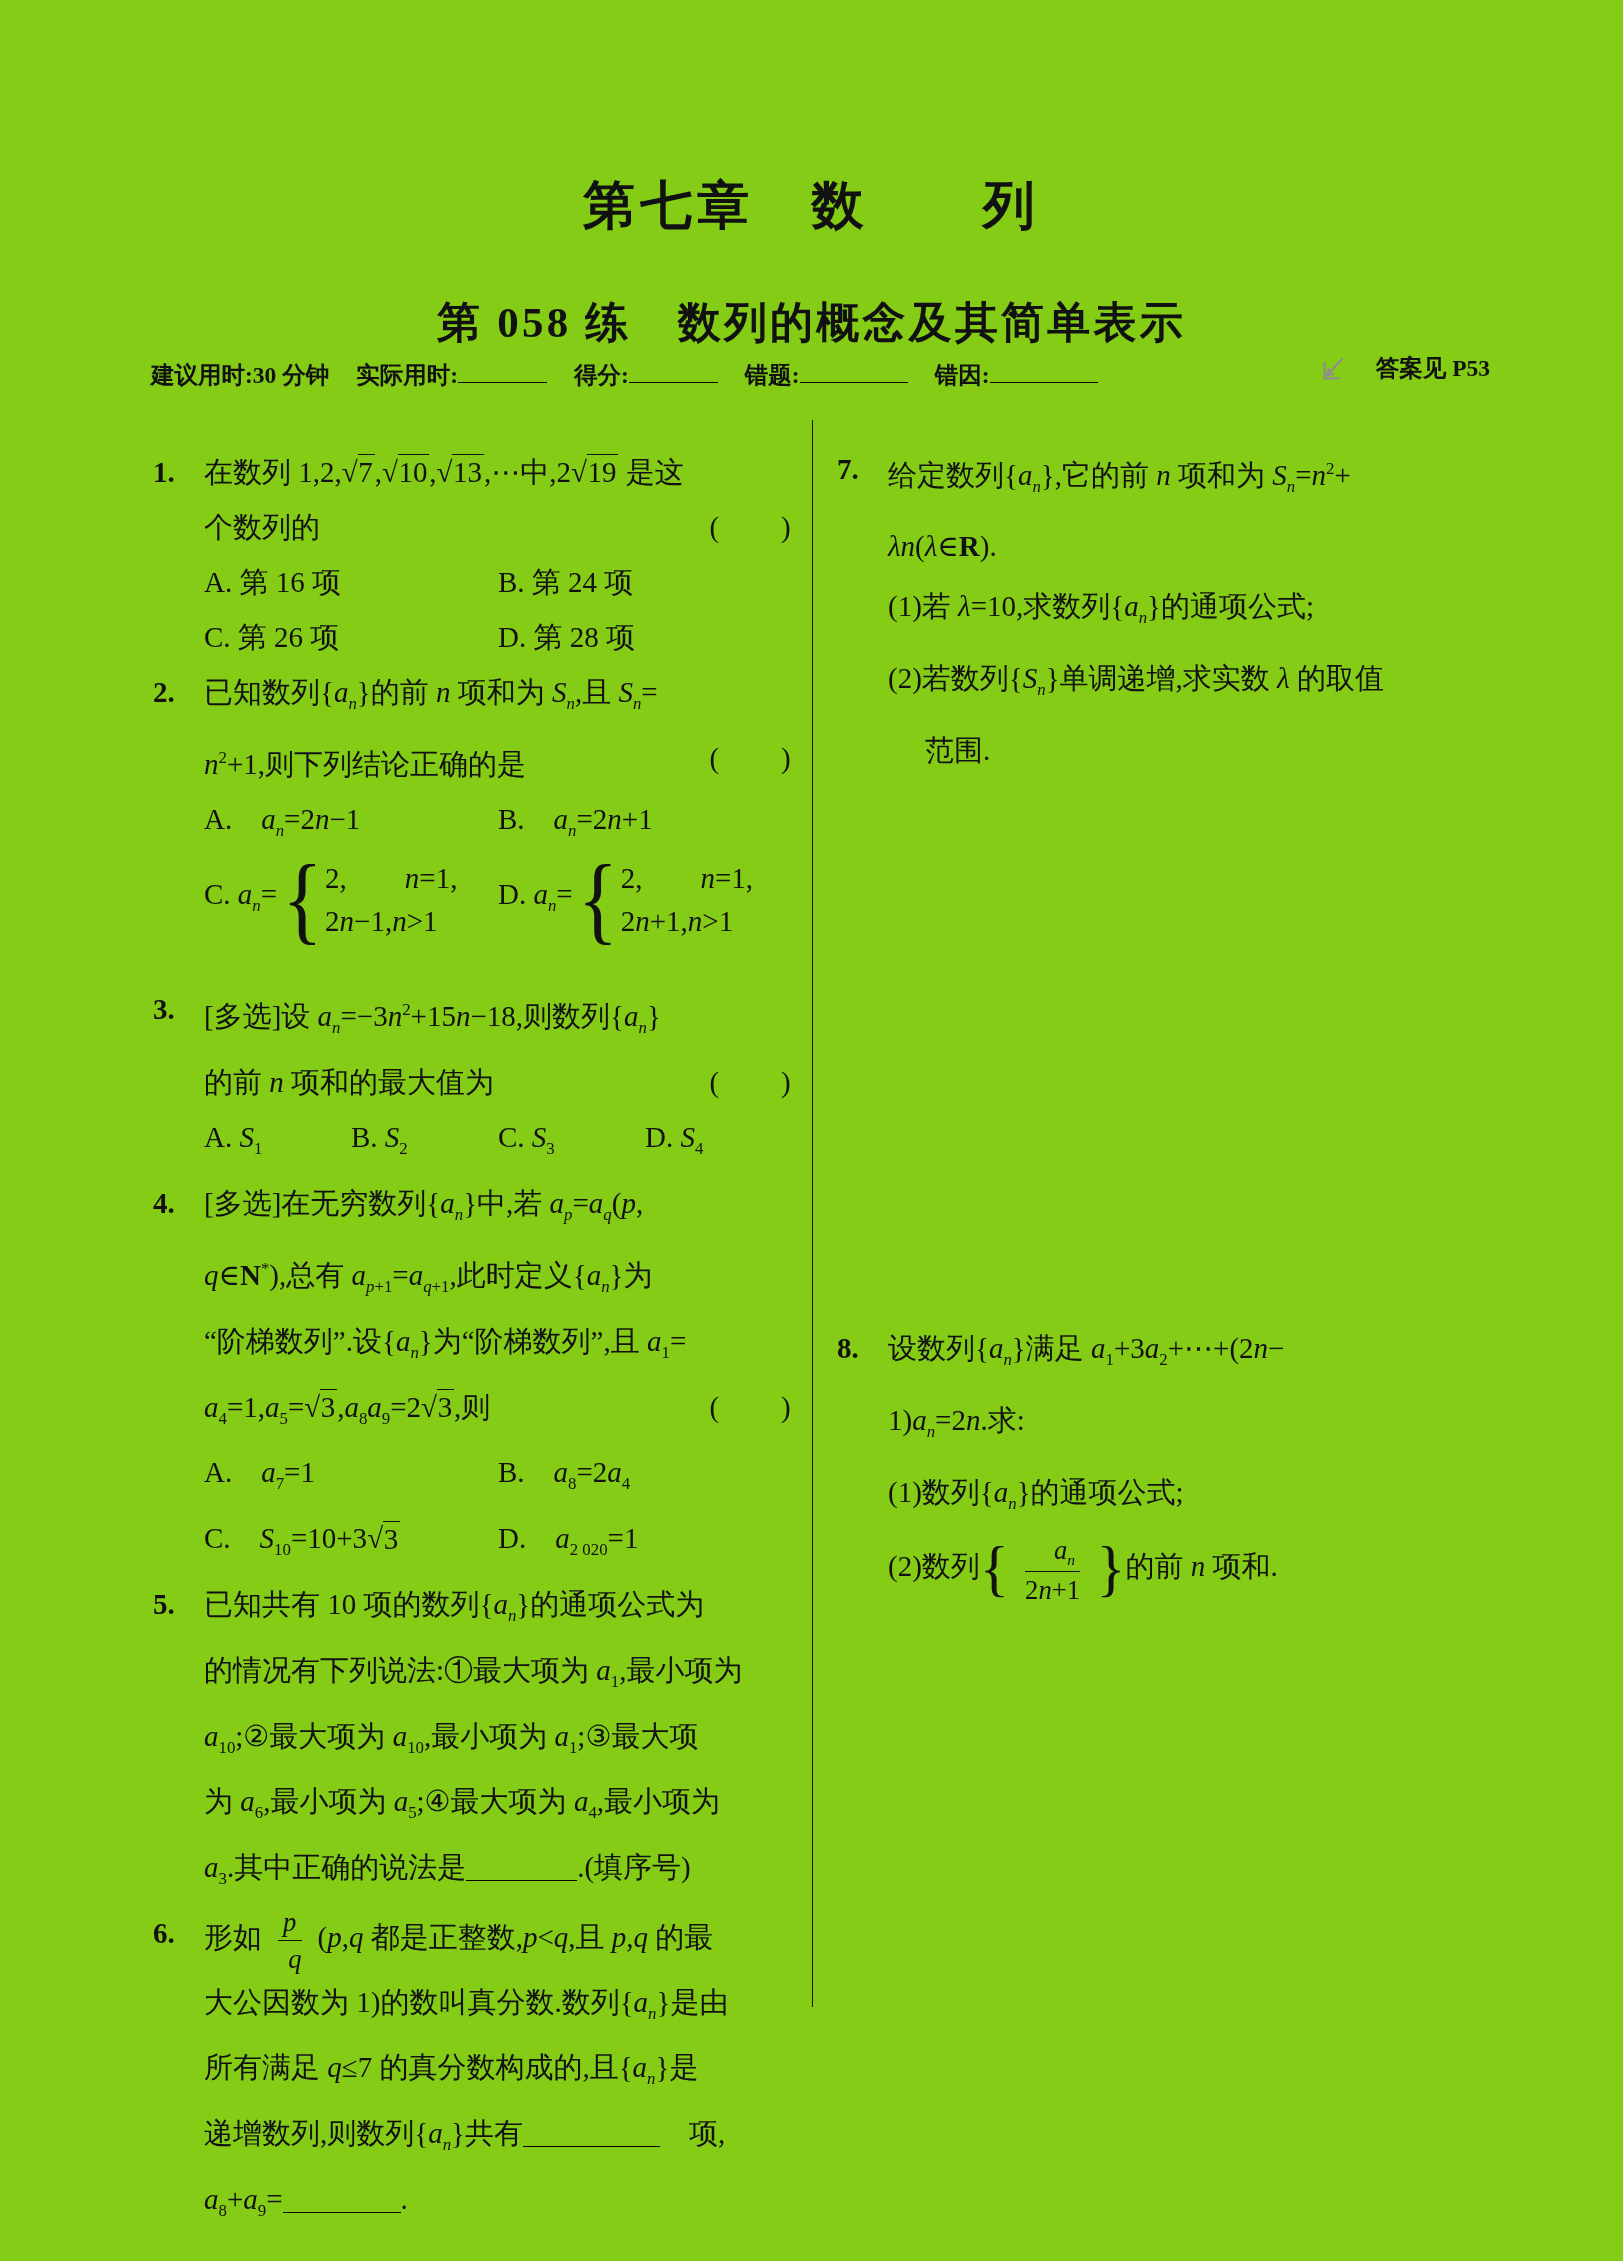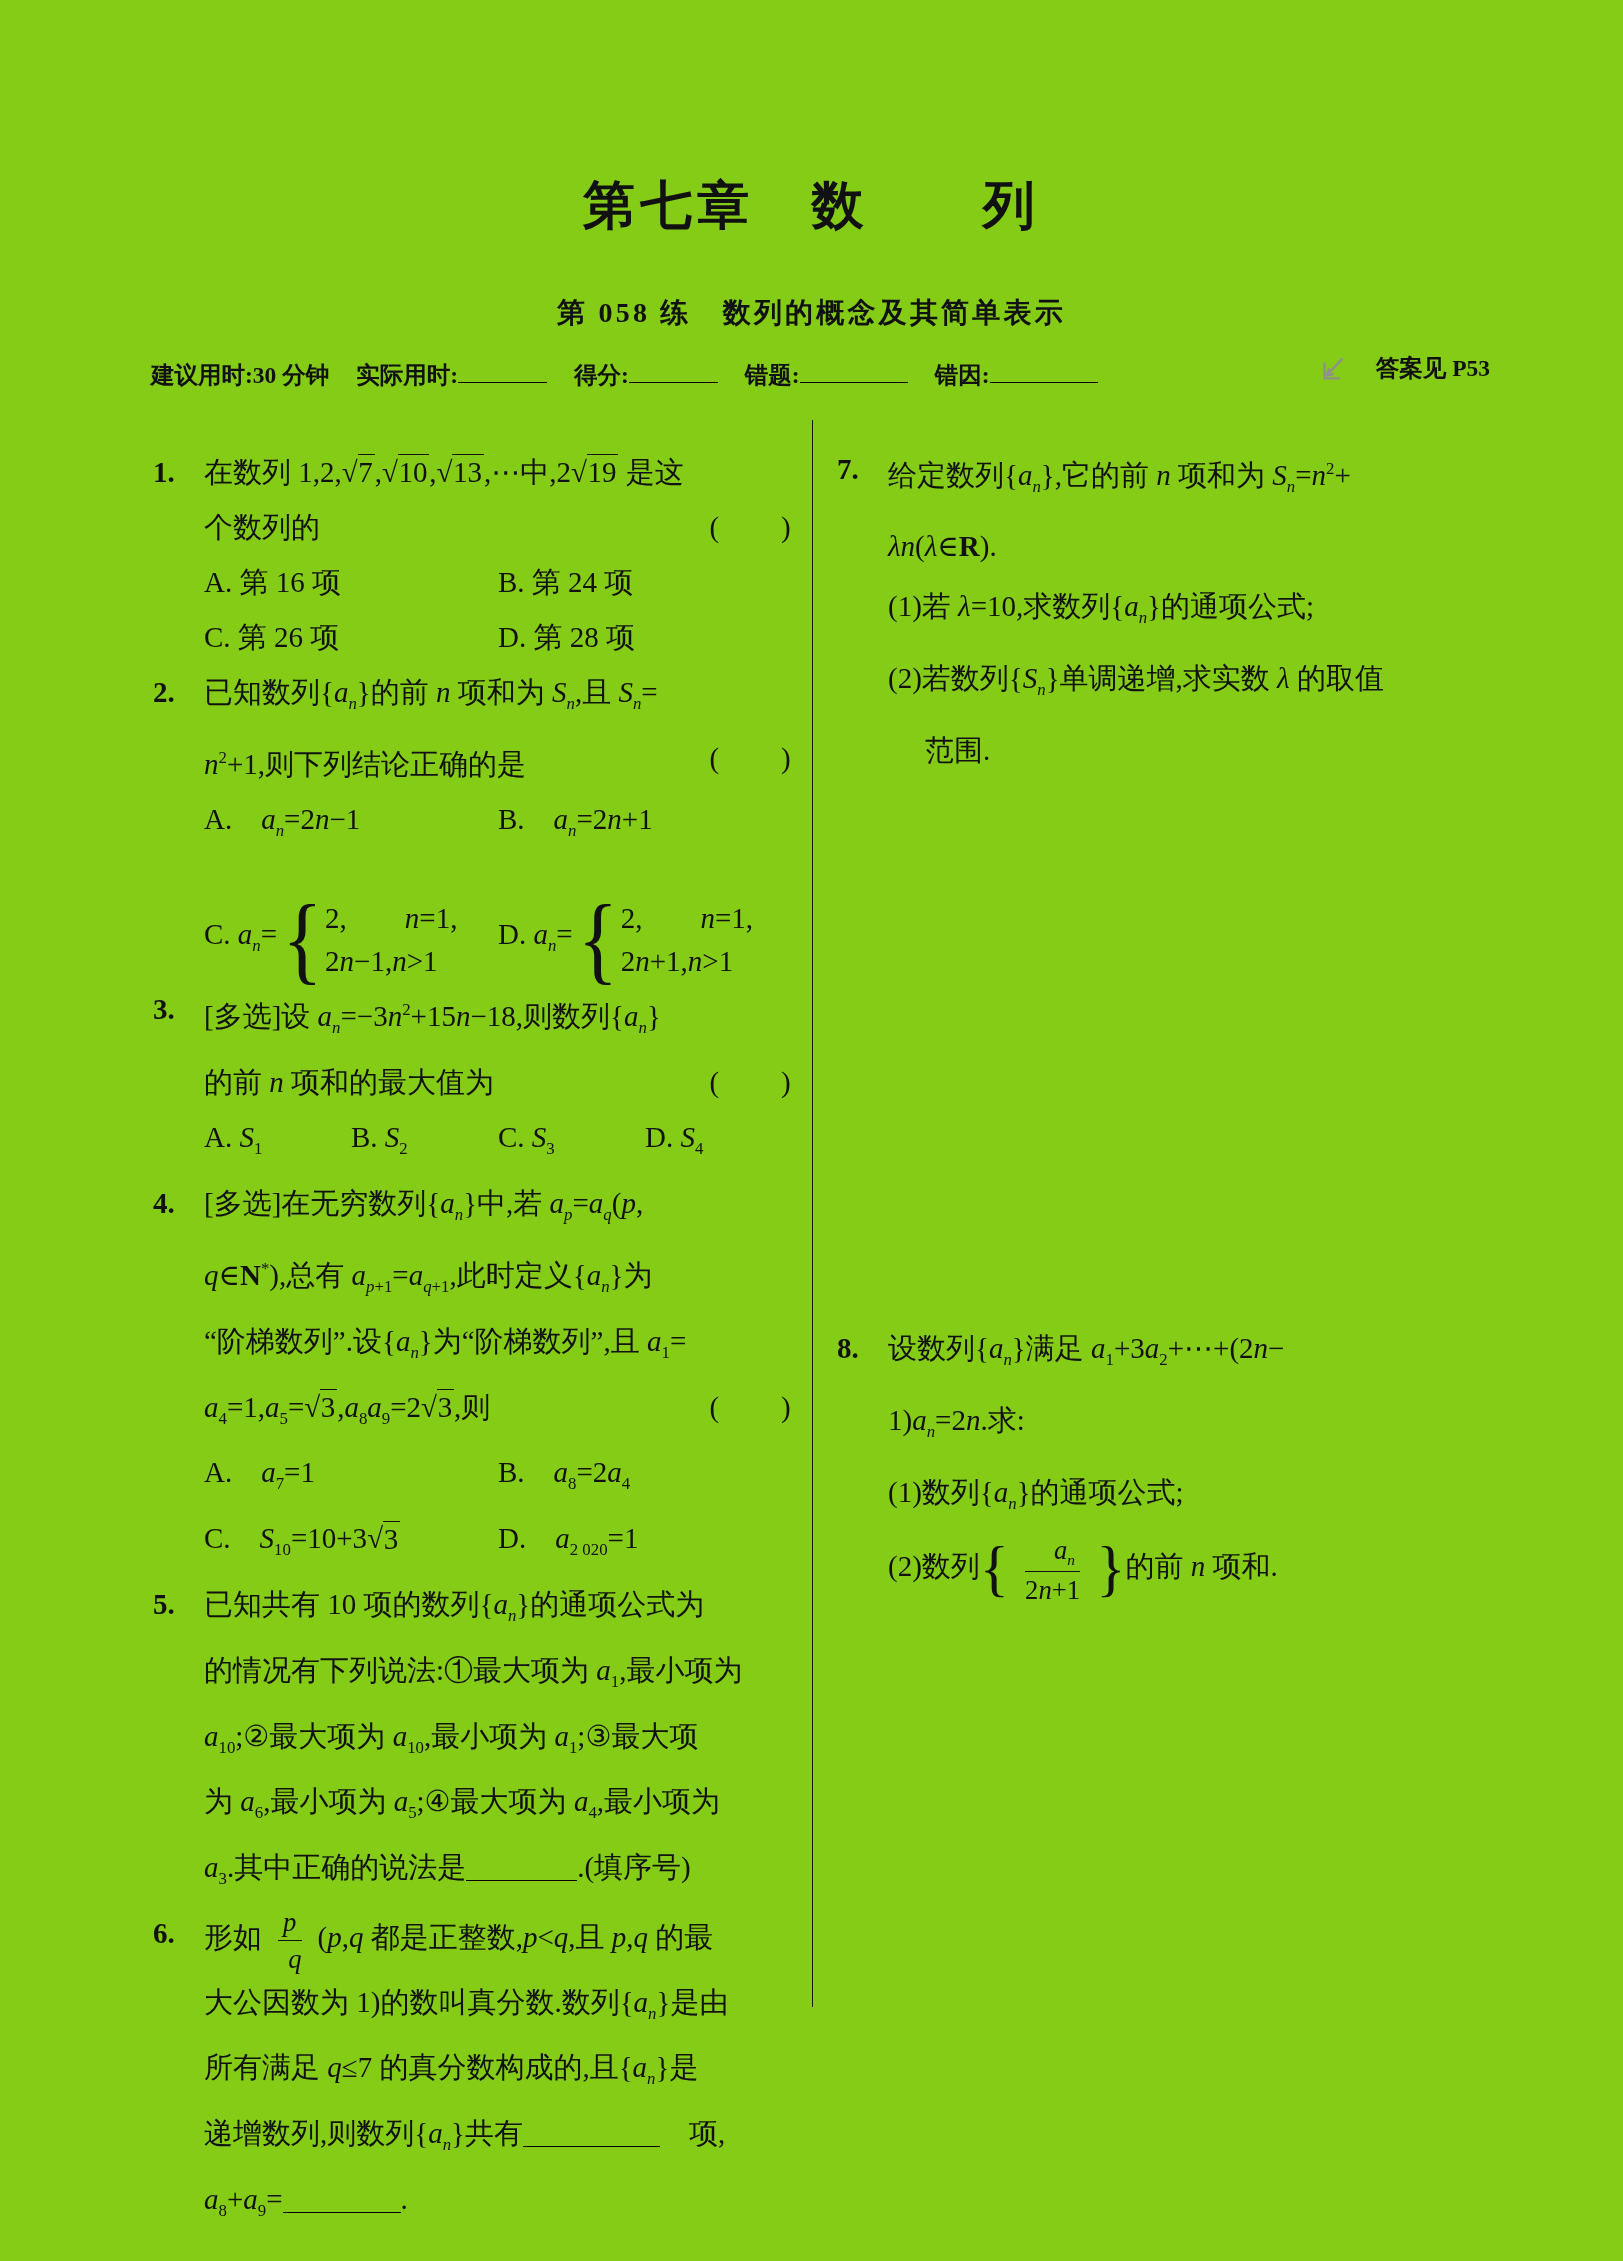--- a/index.html
+++ b/index.html
@@ -4,21 +4,21 @@
 <style>
   html,body{margin:0;padding:0;background:#ffffff;}
   body{width:1623px;height:2261px;position:relative;overflow:hidden;
        font-family:"Liberation Serif","DejaVu Serif",serif;color:#111;}
   .page{position:absolute;inset:0;background:#84cc16;}
 
   
   .chapter{position:absolute;top:171px;left:0;width:100%;text-align:center;
            font-size:52px;font-weight:bold;letter-spacing:5.1px;}
   .lesson{position:absolute;top:294px;left:0;width:100%;text-align:center;
-          font-size:28px;font-weight:bold;letter-spacing:3.2px;}
+          font-size:43px;font-weight:bold;letter-spacing:3.2px;}
   .meta{position:absolute;top:352px;left:151px;width:1339px;display:flex;
         align-items:baseline;font-size:23.5px;white-space:nowrap;font-weight:bold;}
   .meta .gap{width:27px;flex:none;}
   .blank{display:inline-block;border-bottom:1.9px solid #000;height:0.95em;
          vertical-align:-3.8px;}
   .mblank{width:89px;}
   .mblank2{width:108px;}
   .answer-ref{margin-left:auto;display:inline-flex;align-items:center;font-weight:bold;gap:24px;}
   .answer-ref svg{margin-right:5.1px;}
 
@@ -47,21 +47,21 @@
   .ol{border-top:1.9px solid currentColor;padding:0.6px 1.9px 0 0.6px;}
 
   
   .frac{display:inline-block;vertical-align:middle;text-align:right;
         line-height:1.15;font-size:0.92em;margin:0 16px;}
   .frac .num{display:block;border-bottom:1.9px solid currentColor;padding:1.3px 5.1px 2.5px;}
   .frac .den{display:block;padding-top:2.5px;}
   .tall{display:block;}
 
   
-  .cases-row{min-height:124px;align-items:flex-end;}
+  .cases-row{min-height:124px;align-items:flex-start;}
   .case-opt{display:inline-flex;align-items:center;}
   .lbrace{font-size:2.9em;font-weight:100;transform:scaleY(1.15);
           margin:0 2.5px 0 5.1px;line-height:1;}
   .case-col{display:inline-flex;flex-direction:column;gap:10px;line-height:1.15;}
 
   .bbrace{font-size:2.1em;font-weight:100;vertical-align:middle;line-height:1;}
 </style>
 </head>
 <body>
 

